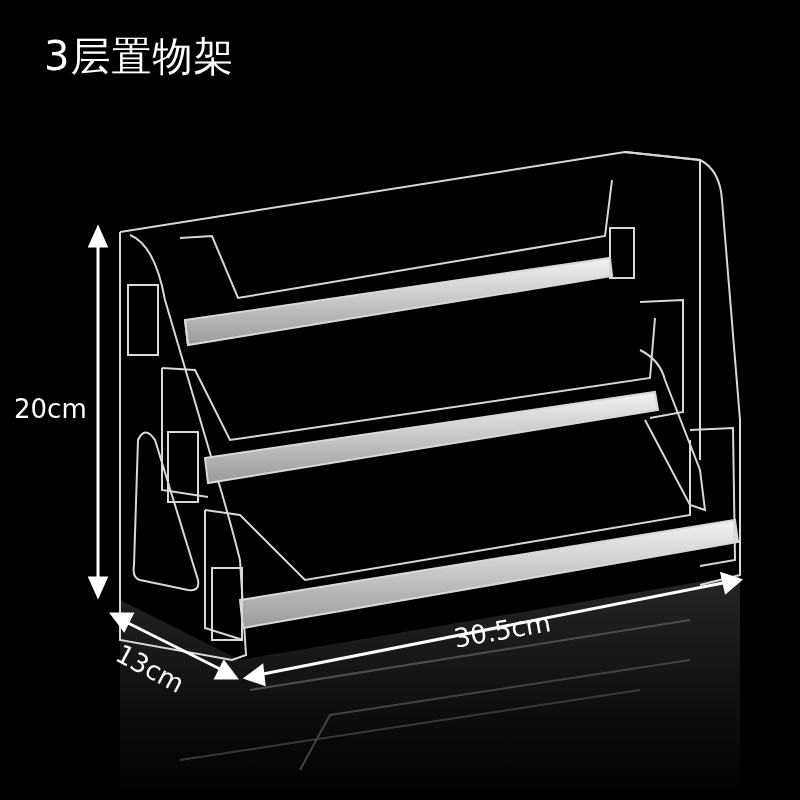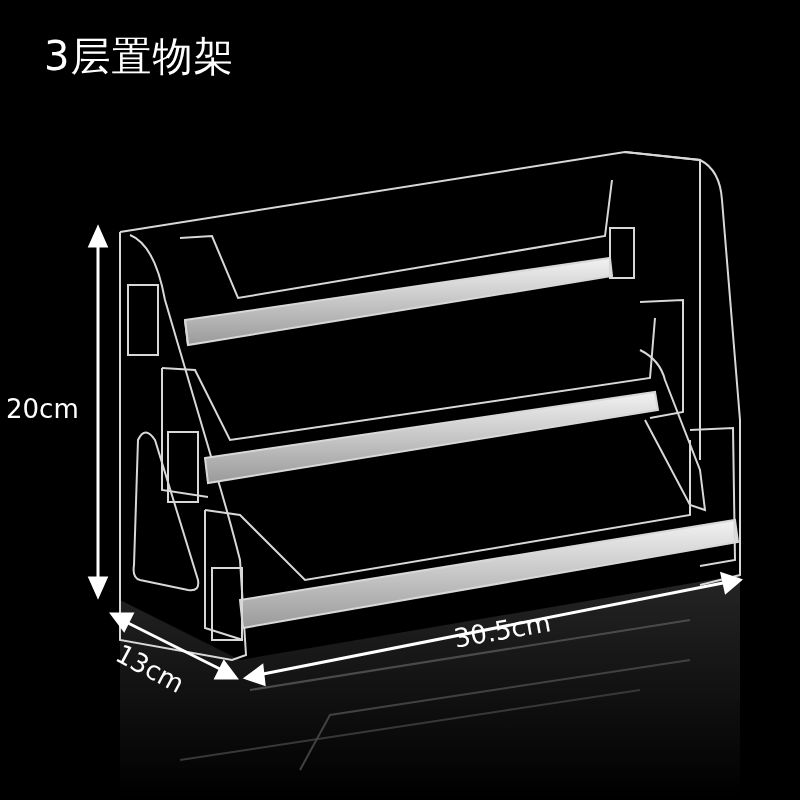--- a/index.html
+++ b/index.html
@@ -9,21 +9,21 @@
       font-family: "DejaVu Sans", "Liberation Sans", sans-serif;
       color: #fff;
     }
     .title {
       position: absolute; left: 44px; top: 36px;
       font-size: 40px; letter-spacing: 1px; line-height: 1;
     }
     .dim {
       position: absolute; font-size: 26px; color: #fff; line-height: 1; white-space: nowrap;
     }
-    .dim-height { left: 6px; top: 396px; }
+    .dim-height { left: 14px; top: 396px; }
     .dim-depth { left: 124px; top: 640px; transform: rotate(28deg); transform-origin: left top; }
     .dim-width { left: 452px; top: 626px; transform: rotate(-10deg); transform-origin: left top; }
     svg.product { position: absolute; left: 0; top: 0; }
   </style>
 </head>
 <body>
 
 <div class="stage">
 
   <svg class="product" width="800" height="800" viewBox="0 0 800 800">

